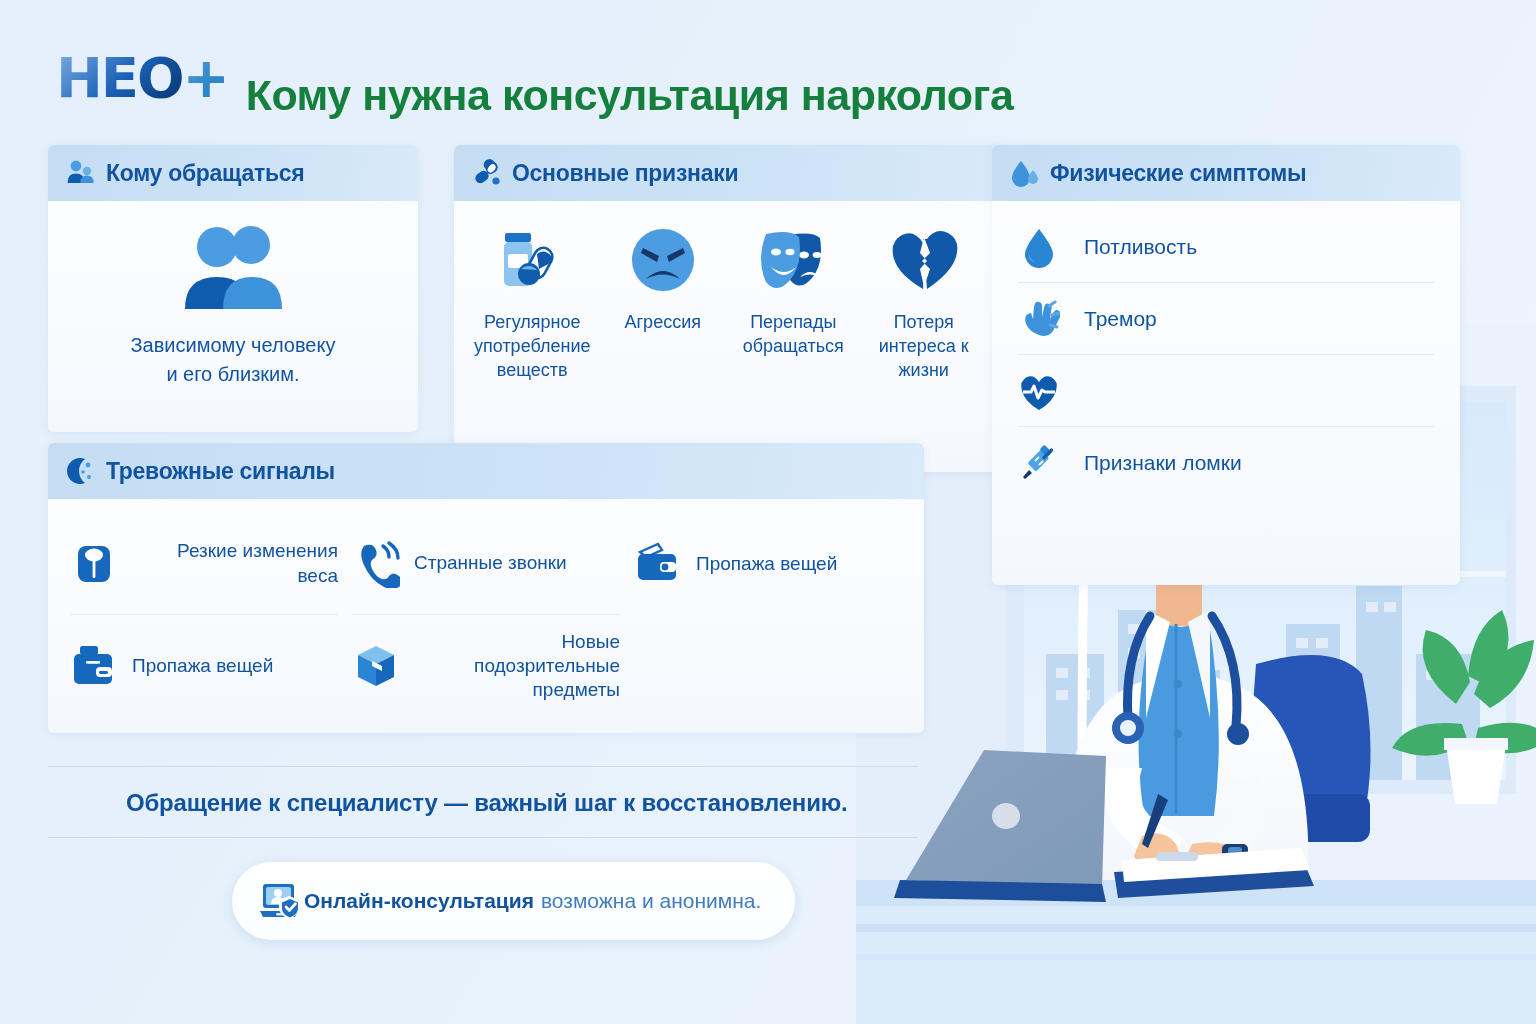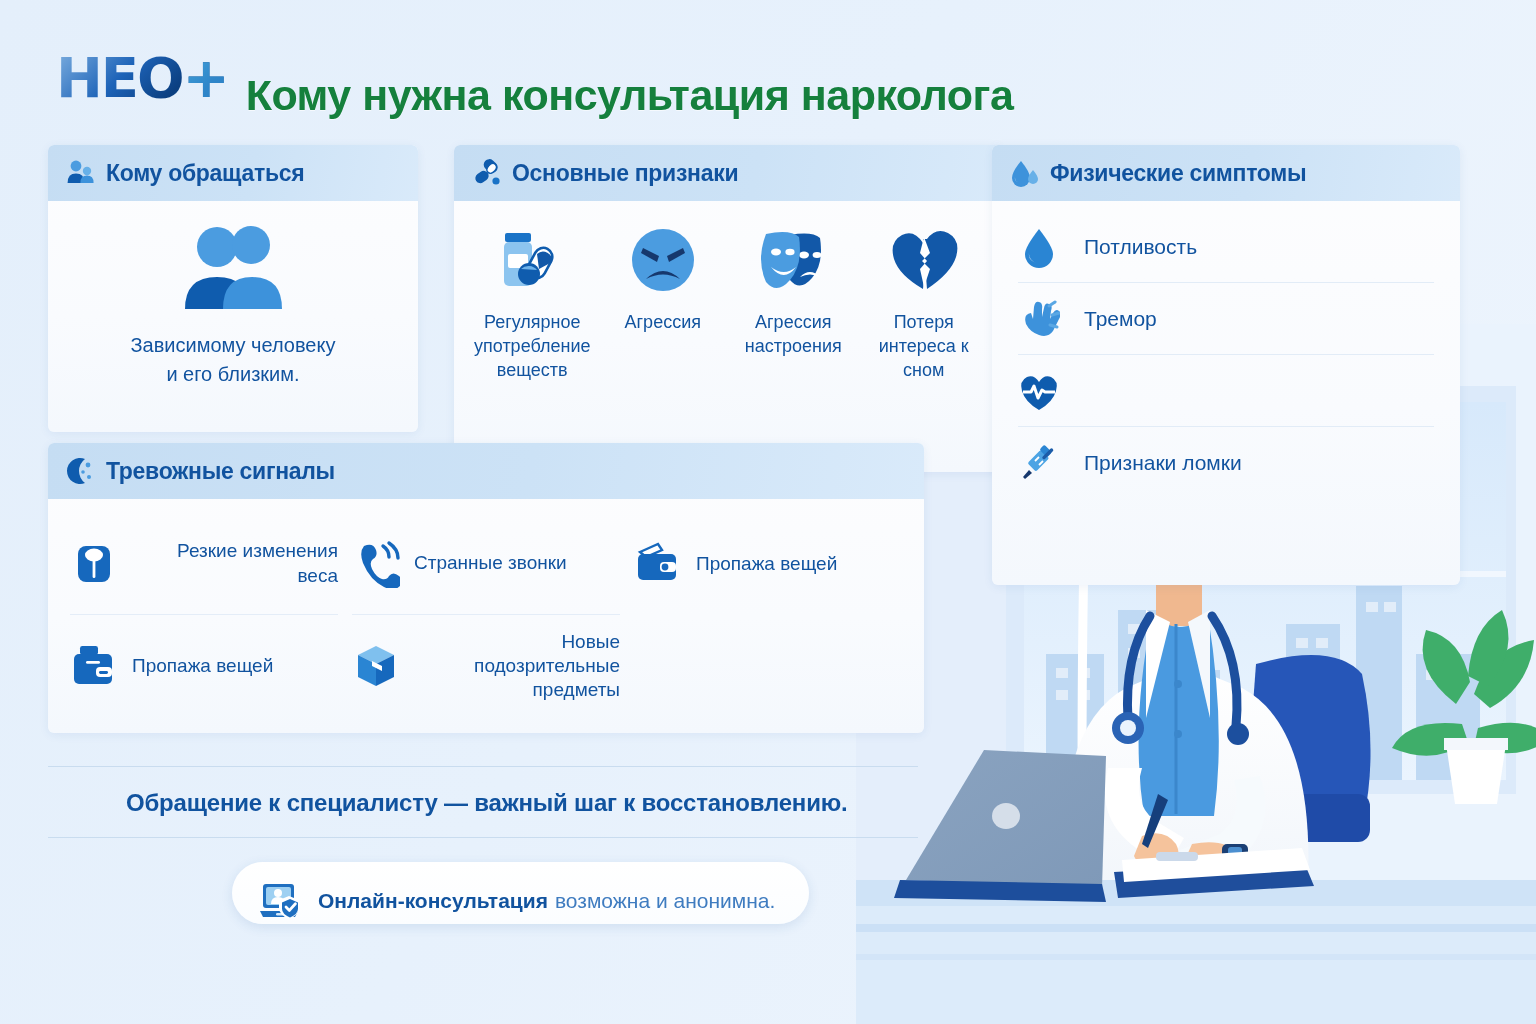--- a/index.html
+++ b/index.html
@@ -139,22 +139,22 @@
     z-index: 3;
   }
   #footer .rule { height: 1px; background: #c9dcef; }
   #footer .statement {
     padding: 22px 0 20px 78px;
     font-size: 24px; font-weight: bold; color: #11539f;
     letter-spacing: -0.2px; white-space: nowrap;
   }
   #badge {
     position: absolute; left: 232px; top: 862px;
-    display: flex; align-items: center; gap: 14px;
-    padding: 16px 34px 0 26px;
+    display: flex; align-items: center; 
+    padding: 16px 34px 16px 26px;
     background: linear-gradient(180deg, #ffffff 0%, #fbfdff 100%);
     border-radius: 40px;
     box-shadow: 0 3px 12px rgba(35,90,160,.12);
     z-index: 4;
   }
   #badge .ic { width: 46px; height: 46px; flex: 0 0 46px; }
   #badge .ic svg { width: 100%; height: 100%; }
   #badge .t1 { font-size: 21px; font-weight: bold; color: #11539f; }
   #badge .t2 { font-size: 21px; color: #3f7cc0; }
   #badge .txtwrap { display: flex; align-items: baseline; gap: 7px; white-space: nowrap; }
@@ -402,32 +402,32 @@
           <path d="M36 14 q22 -4 30 3 q4 26 -8 40 q-12 14 -22 2 q-9 -20 0 -45 z" fill="#1258a8"></path>
           <ellipse cx="50" cy="34" rx="5" ry="3.4" fill="#ffffff"></ellipse>
           <ellipse cx="63" cy="34" rx="4.4" ry="3" fill="#ffffff"></ellipse>
           <path d="M46 56 q10 -10 20 0 q-10 -5 -20 0 z" fill="#ffffff"></path>
           <path d="M12 13 q24 -5 33 3 q4 28 -9 43 q-13 15 -24 2 q-10 -22 0 -48 z" fill="#4b9ce0"></path>
           <ellipse cx="22" cy="31" rx="5" ry="3.4" fill="#ffffff"></ellipse>
           <ellipse cx="36" cy="31" rx="4.6" ry="3.2" fill="#ffffff"></ellipse>
           <path d="M17 46 q13 16 25 0 q-12 10 -25 0 z" fill="#ffffff"></path>
         </svg>
       </span>
-      <span class="lbl">Агрессия настроения</span>
+      <span class="lbl">Перепады обращаться</span>
     </div>
 
     <div class="sign">
       <span class="ic">
         <svg viewBox="0 0 78 78">
           <path d="M38 22 q-9 -14 -21 -8 q-13 7 -8 24 q5 16 29 30 l4 -46 z" fill="#1258a8"></path>
           <path d="M42 18 q9 -12 21 -6 q13 7 8 24 q-5 16 -29 32 l-4 -50 z" fill="#1258a8"></path>
           <path d="M39 16 l6 16 l-8 8 l8 8 l-6 18 l-4 -18 l7 -8 l-7 -8 z" fill="#ffffff"></path>
         </svg>
       </span>
-      <span class="lbl">Потеря интереса к сном</span>
+      <span class="lbl">Потеря интереса к жизни</span>
     </div>
 
   </div>
 </section>
 
 <section class="card" id="card-physical">
   <div class="card-head">
     <span class="hicon">
       <svg viewBox="0 0 30 30">
         <path d="M11 3 q9 11 9 17 a9 9 0 0 1 -18 0 q0 -6 9 -17 z" fill="#3d92db"></path>

